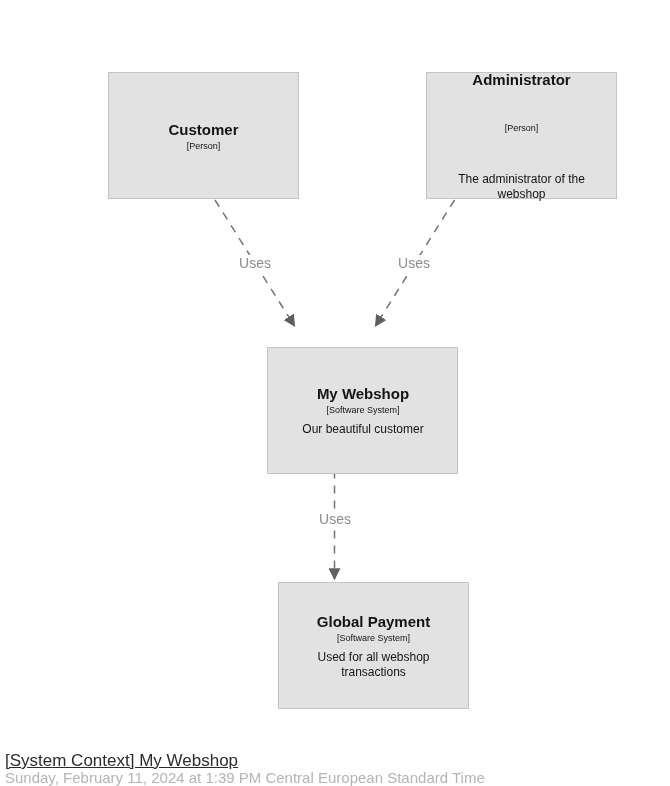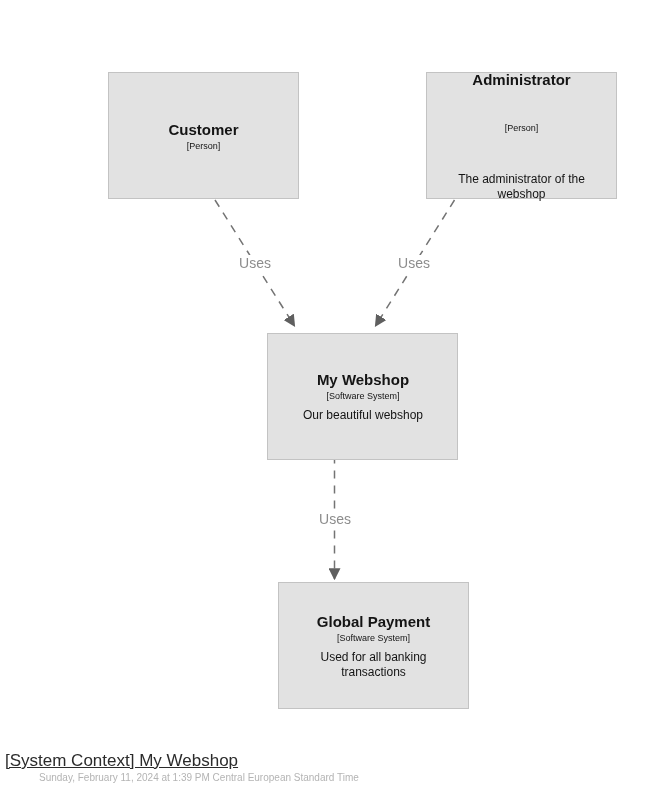--- a/index.html
+++ b/index.html
@@ -47,21 +47,21 @@
     flex-direction: column;
     align-items: center;
     justify-content: center;
     text-align: center;
     color: var(--node-text, #141414);
     padding: 6px 10px;
     margin-left: 28px;
   }
   .node-customer      { left: 80px;  top: 72px;  }
   .node-administrator { left: 398px; top: 72px; gap: 32px;  }
-  .node-webshop       { left: 239px; top: 333px; padding-left: 11px; }
+  .node-webshop       { left: 239px; top: 347px; padding-left: 11px; }
   .node-payment       { left: 250px; top: 582px; }
 
   .node-title {
     font-size: 15px;
     font-weight: bold;
     line-height: 19px;
   }
   .node-type {
     font-size: 9px;
     line-height: 11px;
@@ -92,25 +92,24 @@
     left: 5px;
     top: 751px;
   }
   .footer-title {
     font-size: 17px;
     line-height: 20px;
     color: var(--footer-title, #2b2b2b);
     text-decoration: underline;
   }
   .footer-subtitle {
-    font-size: 10px;
+    font-size: 15px;
     line-height: 12px;
     margin-top: 1px;
     color: var(--footer-subtitle, #b4b4b4);
-    margin-left: 34px;
   }
 </style>
 </head>
 <body>
 
 <div class="canvas">
 
   <svg class="edges" viewBox="0 0 670 786" xmlns="http://www.w3.org/2000/svg">
     <defs>
       <marker id="arrow" viewBox="0 0 10 10" refX="9" refY="5" markerWidth="8" markerHeight="8" orient="auto-start-reverse">
@@ -129,27 +128,27 @@
 
   <div class="node node-administrator">
     <div class="node-title">Administrator</div>
     <div class="node-type">[Person]</div>
     <div class="node-desc">The administrator of the webshop</div>
   </div>
 
   <div class="node node-webshop">
     <div class="node-title">My Webshop</div>
     <div class="node-type">[Software System]</div>
-    <div class="node-desc">Our beautiful webshop</div>
+    <div class="node-desc">Our beautiful customer</div>
   </div>
 
   <div class="node node-payment">
     <div class="node-title">Global Payment</div>
     <div class="node-type">[Software System]</div>
-    <div class="node-desc">Used for all banking transactions</div>
+    <div class="node-desc">Used for all webshop transactions</div>
   </div>
 
   <div class="edge-label edge-label-1">Uses</div>
   <div class="edge-label edge-label-2">Uses</div>
   <div class="edge-label edge-label-3">Uses</div>
 
   <div class="footer">
     <div class="footer-title">[System Context] My Webshop</div>
     <div class="footer-subtitle">Sunday, February 11, 2024 at 1:39 PM Central European Standard Time</div>
   </div>

